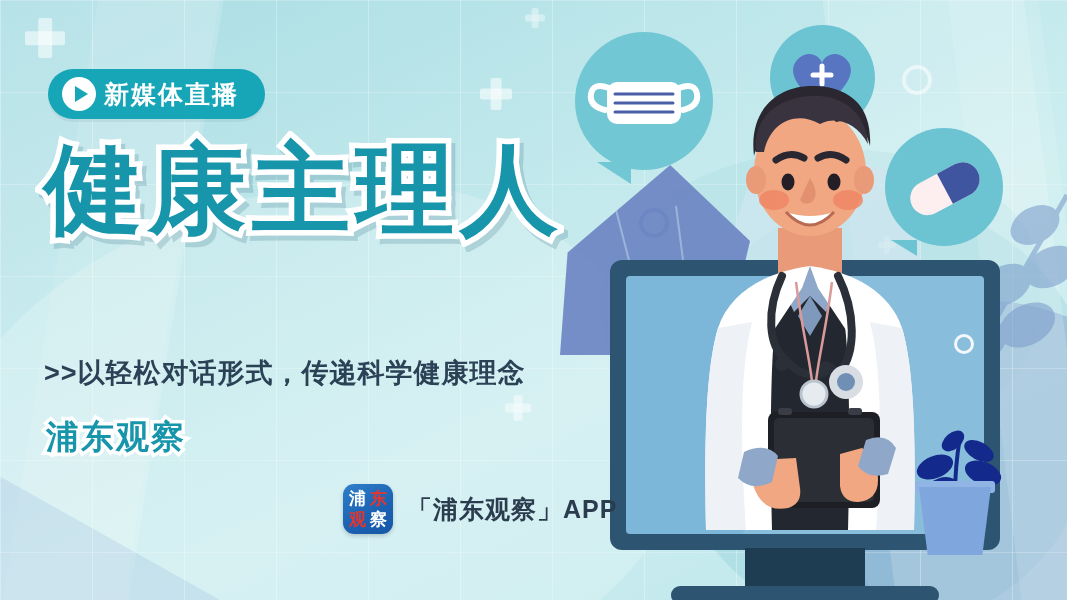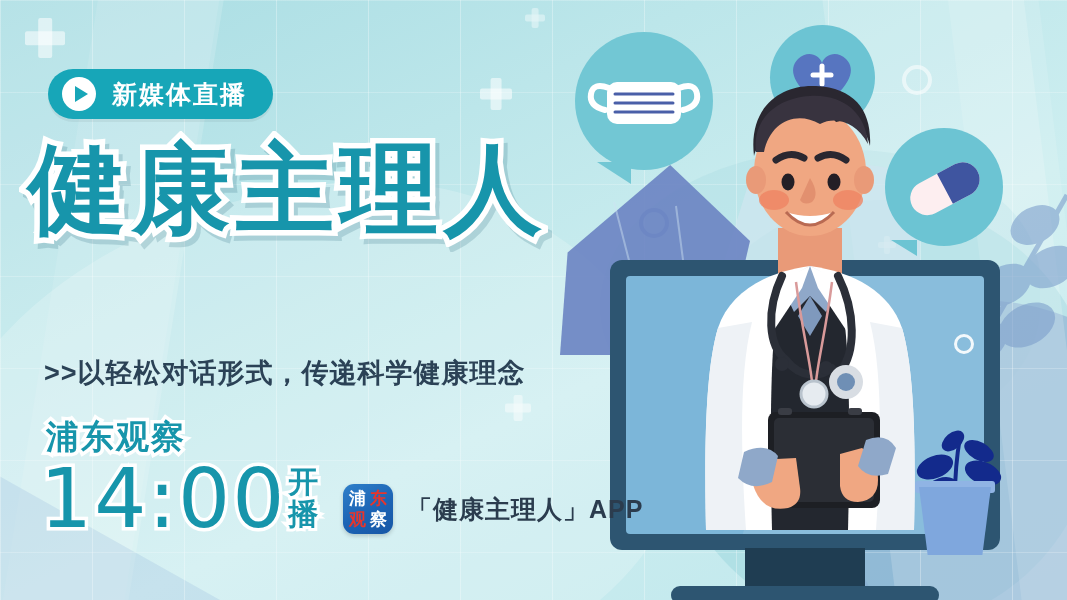--- a/index.html
+++ b/index.html
@@ -44,28 +44,28 @@
     clip-path:polygon(58% 0%,100% 40%,86% 100%,0% 100%,4% 46%);}
   .fish-lines{position:absolute;left:600px;top:200px;width:160px;height:170px;opacity:.45;}
   .fish-pale{position:absolute;left:690px;top:150px;width:230px;height:220px;background:#cfe6ef;opacity:.75;
     clip-path:polygon(30% 0%,100% 10%,100% 100%,0% 100%);}
   .leafbranch{position:absolute;right:-10px;top:175px;width:150px;height:240px;opacity:.6;}
   .leafbranch2{position:absolute;right:150px;bottom:-40px;width:230px;height:200px;opacity:.35;}
   .soft-tri{position:absolute;left:0;bottom:0;width:220px;height:190px;background:rgba(120,160,210,.18);
     clip-path:polygon(0 35%,100% 100%,0 100%);}
 
   
-  .badge{position:absolute;left:48px;top:69px;height:50px;display:flex;align-items:center;gap:16px;
+  .badge{position:absolute;left:48px;top:69px;height:50px;display:flex;align-items:center;gap:8px;
     background:#17a6b8;border-radius:26px;padding:0 26px 0 14px;box-shadow:0 3px 0 rgba(0,0,0,.05);}
   .play-circle{width:34px;height:34px;border-radius:50%;background:#fff;display:flex;align-items:center;justify-content:center;}
   .play-tri{width:0;height:0;border-left:13px solid #17a6b8;border-top:8px solid transparent;border-bottom:8px solid transparent;margin-left:4px;}
   .badge-text{color:#fff;font-size:25px;font-weight:700;letter-spacing:2px;white-space:nowrap;}
 
   
-  .headline{position:absolute;left:28px;top:135px;font-size:98px;font-weight:900;color:#1795ab;
+  .headline{position:absolute;left:44px;top:135px;font-size:98px;font-weight:900;color:#1795ab;
     letter-spacing:6px;white-space:nowrap;line-height:1.12;
     -webkit-text-stroke:11px #ffffff;paint-order:stroke fill;
     filter:drop-shadow(4px 5px 0 rgba(20,90,110,.18));}
   .subtitle{position:absolute;left:44px;top:272px;font-size:38px;font-weight:800;color:#2b3c4e;
     letter-spacing:1px;white-space:nowrap;
     -webkit-text-stroke:7px #ffffff;paint-order:stroke fill;}
   .tagline{position:absolute;left:44px;top:355px;font-size:27px;font-weight:700;color:#2b4256;
     letter-spacing:1px;white-space:nowrap;}
 
   
@@ -303,31 +303,24 @@
     <span class="play-circle">
         <span class="play-tri"></span>
       </span>
     <span class="badge-text">新媒体直播</span>
   </div>
 
   <div class="headline">健康主理人</div>
   <div class="tagline">&gt;&gt;以轻松对话形式，传递科学健康理念</div>
 
   <div class="weekday">浦东观察</div>
-  <div class="timewrap">
-    <span class="time">14:00</span>
-    <span class="kaibo">
-      <span>开</span>
-      <span>播</span>
-    </span>
-  </div>
 
   <div class="app-row">
     <div class="app-logo">
       <i class="w">浦</i>
       <i class="r">东</i>
       <i class="r">观</i>
       <i class="w">察</i>
     </div>
-    <span class="app-name">「健康主理人」APP</span>
+    <span class="app-name">「浦东观察」APP</span>
   </div>
 
 </div>
 
 </body></html>

